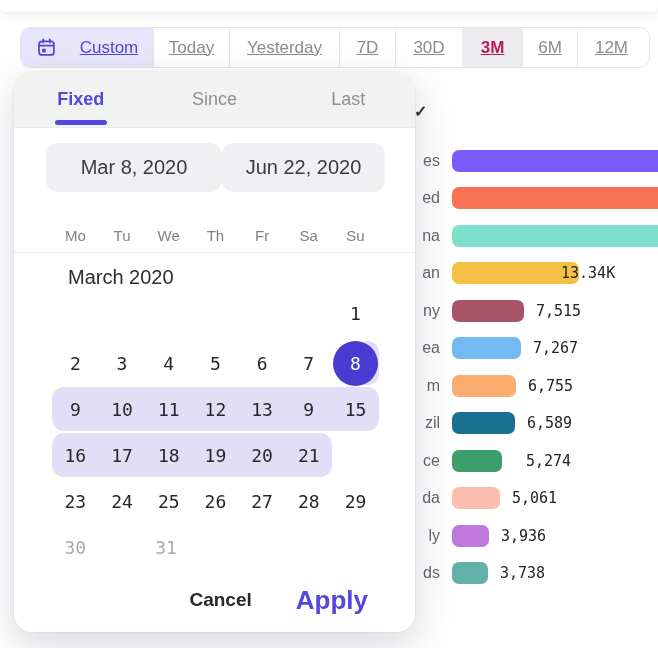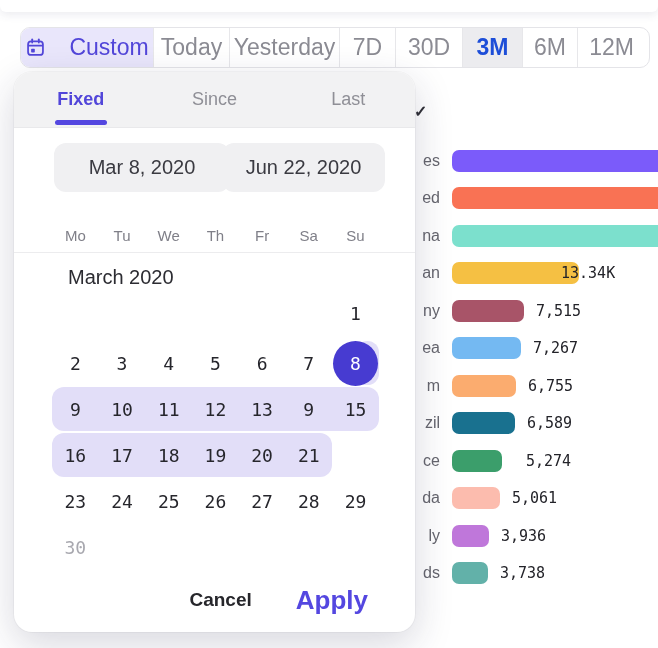--- a/index.html
+++ b/index.html
@@ -8,24 +8,24 @@
   .screen { position:relative; width:658px; height:648px; background:#fff; overflow:hidden; }
 
   
   .top-edge { position:absolute; top:-8px; left:0; right:0; height:20px; background:#fff;
     box-shadow:0 3px 9px rgba(70,70,110,0.10); border-radius:0 0 6px 6px; z-index:2; }
 
   
   .toolbar { position:absolute; left:20px; top:27px; width:630px; height:41px;
     display:flex; background:#fff; border:1px solid #e4e4e8; border-radius:10px; z-index:5; overflow:hidden; }
   .seg { display:flex; align-items:center; justify-content:center; gap:23px;
-    font-size:23px; color:#8b8b93; border-right:1px solid #e7e7ea; cursor:pointer; }
+    font-size:17px; color:#8b8b93; border-right:1px solid #e7e7ea; cursor:pointer;text-decoration:underline; }
   .seg:last-child { border-right:none; }
   .seg.custom { background:#e9e6fb; color:#5246d9; font-weight:500; }
-  .seg.selected { background:#ececef; color:#1d4ed8; font-weight:600; }
+  .seg.selected { background:#ececef; color:#be185d; font-weight:600; }
 
   
   .chart { position:absolute; inset:0; z-index:1; }
   .chart-row { position:absolute; left:0; width:658px; height:38px; }
   .chart-label { position:absolute; right:218px; top:50%; transform:translateY(-50%);
     font-size:16px; color:#66666e; white-space:nowrap; }
   .bar { position:absolute; left:452px; top:50%; transform:translateY(-50%);
     height:22px; border-radius:7px; }
   .bar-value { position:absolute; top:50%; transform:translateY(-50%);
     font-family:"DejaVu Sans Mono", monospace; font-size:15px; color:#232329; white-space:nowrap; }
@@ -39,21 +39,21 @@
   .popup-header { position:absolute; left:0; top:0; right:0; height:56px; background:#f2f2f3;
     border-bottom:1px solid #e9e9eb; display:flex; }
   .tab { flex:1; position:relative; display:flex; align-items:center; justify-content:center;
     font-size:18px; color:#8f8f96; cursor:pointer; }
   .tab.active { color:#5246d9; font-weight:600; }
   .tab-underline { position:absolute; bottom:2px; left:50%; transform:translateX(-50%);
     width:52px; height:5px; border-radius:3px; background:#5447e0; }
 
   .date-input { position:absolute; top:71px; height:49px; background:#f0f0f2; border-radius:12px;
     display:flex; align-items:center; justify-content:center; font-size:20px; color:#3a3a41; cursor:text; }
-  .date-input.start { left:40px; width:176px; }
+  .date-input.start { left:32px; width:176px; }
   .date-input.end { left:208px; width:163px; }
 
   .day-headers { position:absolute; left:38px; top:150px; width:327px; height:26px;
     display:grid; grid-template-columns:repeat(7,46.7px); align-items:center; justify-items:center; }
   .day-head { font-size:15px; color:#7f7f88; }
   .popup-divider { position:absolute; left:0; right:0; top:180px; height:1px; background:#ececee; }
 
   .month-title { position:absolute; left:54px; top:194px; font-size:20px; color:#2c2c32; font-weight:500; }
 
   .weeks { position:absolute; left:38px; top:218px; width:327px; }
@@ -247,20 +247,21 @@
           <div class="day ">23</div>
           <div class="day ">24</div>
           <div class="day ">25</div>
           <div class="day ">26</div>
           <div class="day ">27</div>
           <div class="day ">28</div>
           <div class="day ">29</div>
         </div>
         <div class="week" style="top: 234px; gap: 44px;">
           <div class="day muted">30</div>
+          <div class="day muted">31</div>
           <div class="day empty"></div>
           <div class="day empty"></div>
           <div class="day empty"></div>
           <div class="day empty"></div>
           <div class="day empty"></div>
         </div>
       </div>
 
     <div class="popup-actions">
       <div class="btn-cancel">Cancel</div>

